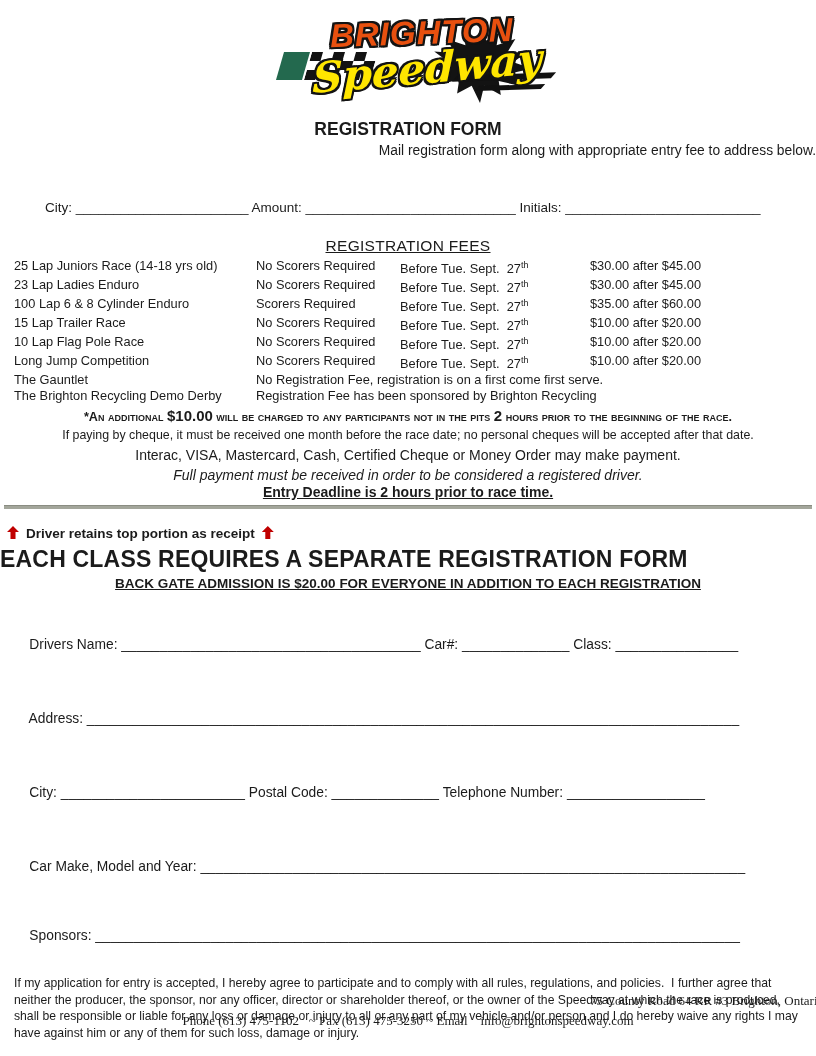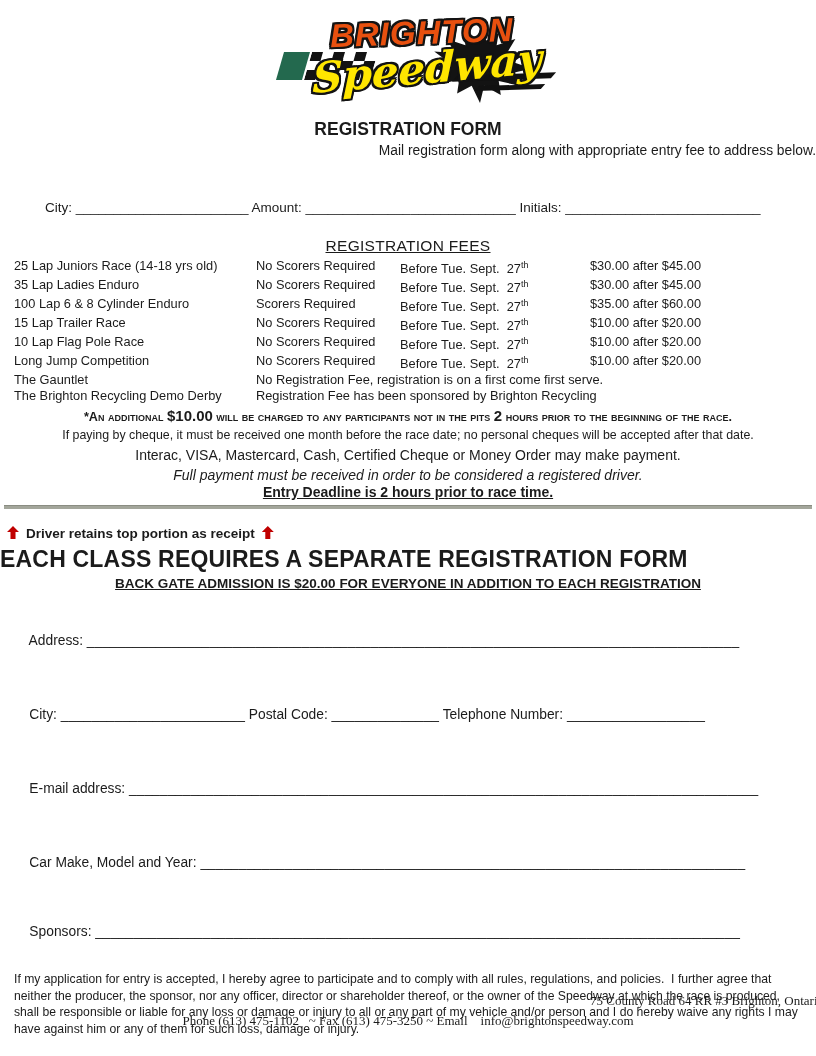--- a/index.html
+++ b/index.html
@@ -98,21 +98,21 @@
   <div class="fees-title">REGISTRATION FEES</div>
 
   <div class="fees-table">
     <div style="display:contents">
       <div class="fee-cell">25 Lap Juniors Race (14-18 yrs old)</div>
       <div class="fee-cell">No Scorers Required</div>
       <div class="fee-cell"><span>Before Tue. Sept.  27</span><sup>th</sup></div>
       <div class="fee-cell">$30.00 after $45.00</div>
     </div>
     <div style="display:contents">
-      <div class="fee-cell">35 Lap Ladies Enduro</div>
+      <div class="fee-cell">23 Lap Ladies Enduro</div>
       <div class="fee-cell">No Scorers Required</div>
       <div class="fee-cell"><span>Before Tue. Sept.  27</span><sup>th</sup></div>
       <div class="fee-cell">$30.00 after $45.00</div>
     </div>
     <div style="display:contents">
       <div class="fee-cell">100 Lap 6 &amp; 8 Cylinder Enduro</div>
       <div class="fee-cell">Scorers Required</div>
       <div class="fee-cell"><span>Before Tue. Sept.  27</span><sup>th</sup></div>
       <div class="fee-cell">$35.00 after $60.00</div>
     </div>
@@ -153,28 +153,28 @@
   <div class="note-deadline">Entry Deadline is 2 hours prior to race time.</div>
 
   <div class="divider"></div>
 
   <div class="receipt-note">
     <span class="up-arrow"></span><span>Driver retains top portion as receipt</span><span class="up-arrow"></span>
   </div>
   <div class="big-heading">EACH CLASS REQUIRES A SEPARATE REGISTRATION FORM</div>
   <div class="sub-heading">BACK GATE ADMISSION IS $20.00 FOR EVERYONE IN ADDITION TO EACH REGISTRATION</div>
 
+  <div class="form-line first">
+    <span>Drivers Name: </span><span>_______________________________________</span><span> Car#: </span><span>______________</span><span> Class: </span><span>________________</span>
+  </div>
   <div class="form-line">
     <span>Address: </span><span>_____________________________________________________________________________________</span>
   </div>
   <div class="form-line">
     <span>City: </span><span>________________________</span><span> Postal Code: </span><span>______________</span><span> Telephone Number: </span><span>__________________</span>
-  </div>
-  <div class="form-line">
-    <span>E-mail address: </span><span>__________________________________________________________________________________</span>
   </div>
   <div class="form-line">
     <span>Car Make, Model and Year: </span><span>_______________________________________________________________________</span>
   </div>
   <div class="form-line tight">
     <span>Sponsors: </span><span>____________________________________________________________________________________</span>
   </div>
 
   <div class="waiver">If my application for entry is accepted, I hereby agree to participate and to comply with all rules, regulations, and policies.  I further agree that neither the producer, the sponsor, nor any officer, director or shareholder thereof, or the owner of the Speedway at which the race is produced, shall be responsible or liable for any loss or damage or injury to all or any part of my vehicle and/or person and I do hereby waive any rights I may have against him or any of them for such loss, damage or injury.</div>
 

